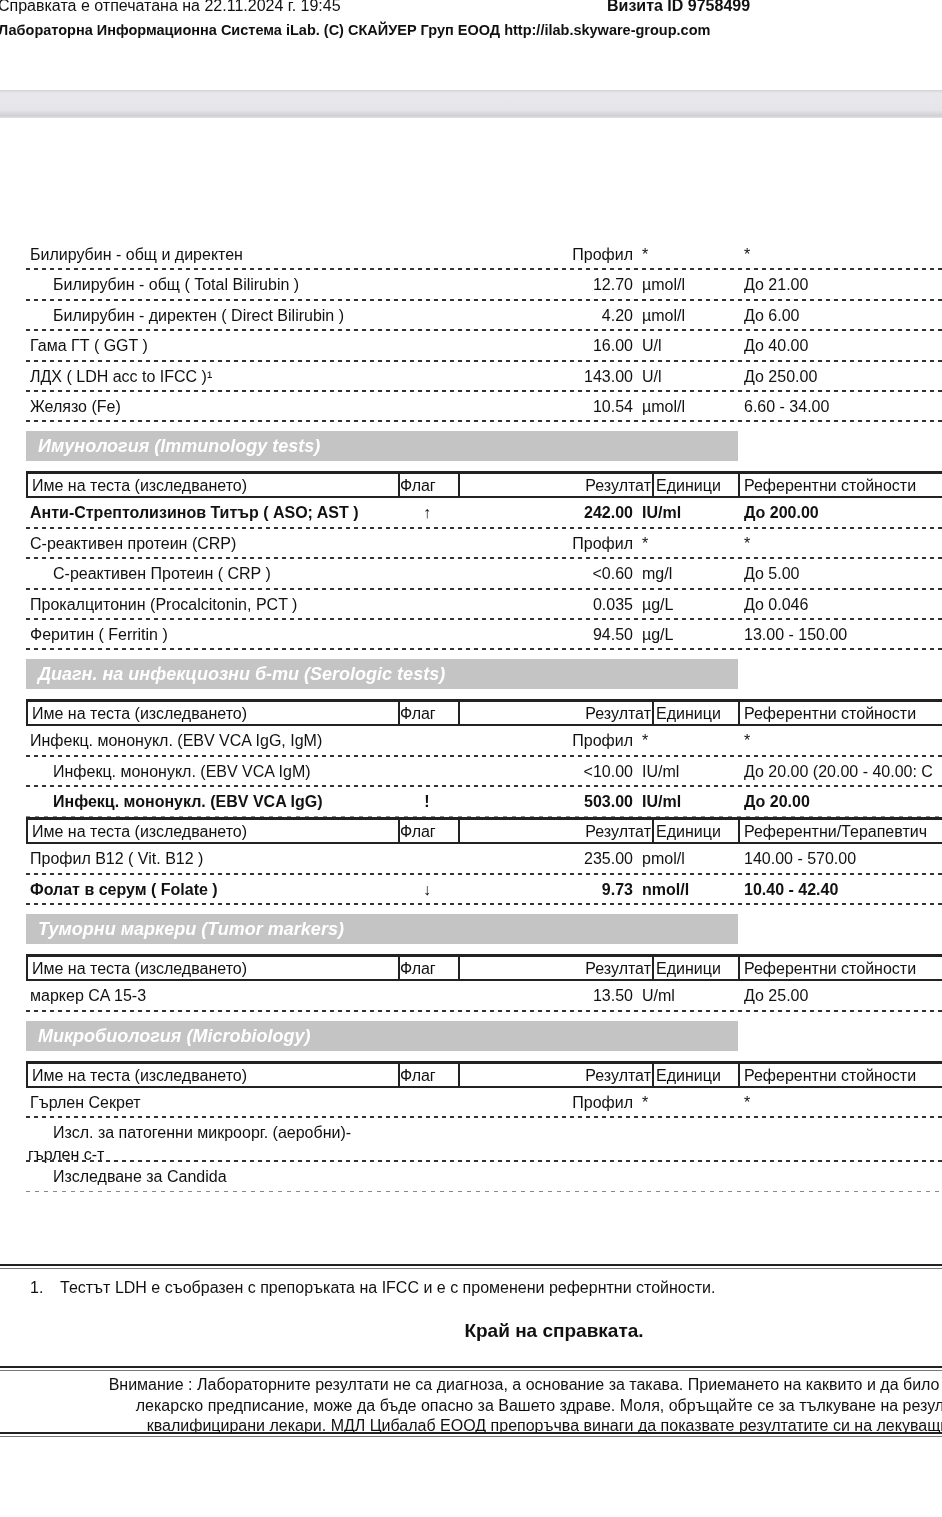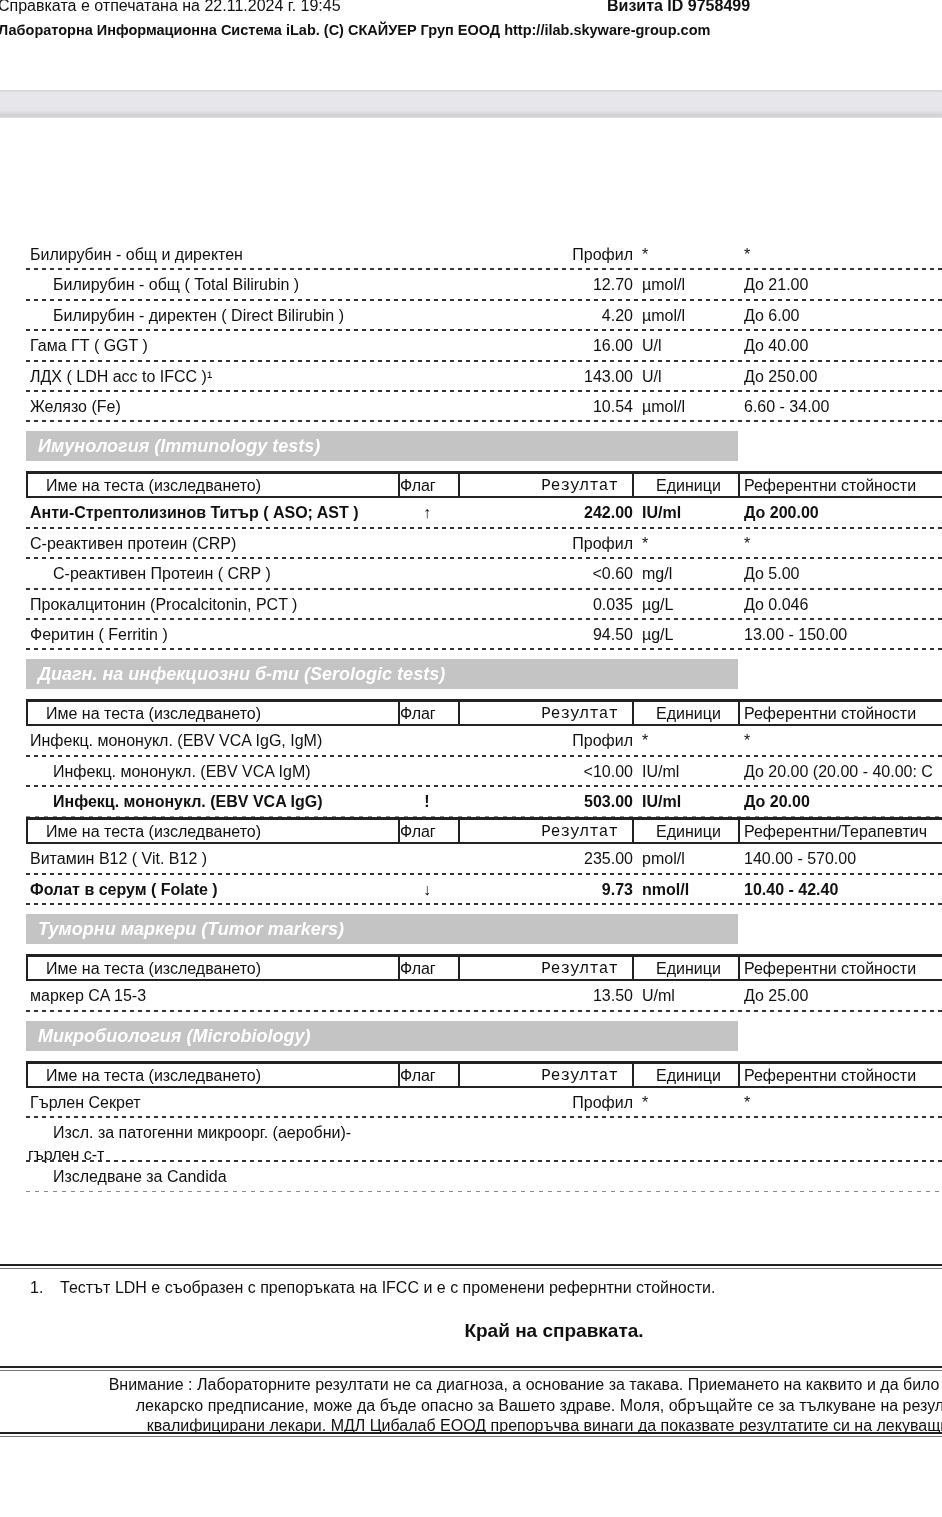--- a/index.html
+++ b/index.html
@@ -42,23 +42,23 @@
     position: relative; height: 30px; width: 712px; background: #c4c4c4;
     color: #fff; font-style: italic; font-weight: bold; font-size: 18px;
     line-height: 30px; padding-left: 12px; box-sizing: border-box; margin-top: 9px; margin-bottom: 10px;
   }
 
   .thead {
     position: relative; height: 22px; border-top: 3px solid #222; border-bottom: 2px solid #222;
     font-size: 16px; white-space: nowrap; width: 930px;
   }
   .thead > div { position: absolute; top: 0; height: 22px; line-height: 24px; box-sizing: border-box; }
-  .thead .h-name { left: 0; width: 372px; border-left: 2px solid #222; padding-left: 18px; }
+  .thead .h-name { left: 0; width: 372px; border-left: 2px solid #222; padding-left: 4px; }
   .thead .h-flag { left: 372px; width: 76px; border-left: 2px solid #222; text-align: left; }
-  .thead .h-res { left: 432px; width: 176px; border-left: 2px solid #222; border-right: 2px solid #222; text-align: right; padding-right: 14px; font-family: Liberation Mono, monospace; }
+  .thead .h-res { left: 432px; width: 196px; border-left: 2px solid #222; border-right: 2px solid #222; text-align: right; padding-right: 1px; }
   .thead .h-unit { left: 608px; width: 104px; padding-left: 22px; }
   .thead .h-ref { left: 712px; width: 220px; border-left: 2px solid #222; padding-left: 4px; }
 
   .double-rule { position: absolute; left: 0; width: 942px; height: 5px; border-top: 2px solid #222; border-bottom: 1px solid #777; box-sizing: border-box; }
   .footnote { position: absolute; top: 1279px; left: 30px; font-size: 16px; white-space: nowrap; }
   .footnote .num { display: inline-block; width: 30px; }
   .end-title { position: absolute; top: 1320px; left: 0; width: 1108px; text-align: center; font-size: 19px; font-weight: bold; }
   .disclaimer { position: absolute; top: 1375px; left: -2px; width: 1100px; text-align: center; font-size: 16px; line-height: 20.5px; }
   .disclaimer div { white-space: nowrap; }
 </style>
@@ -178,21 +178,21 @@
   </div>
 
   <div class="thead">
     <div class="h-name">Име на теста (изследването)</div>
     <div class="h-flag">Флаг</div>
     <div class="h-res">Резултат</div>
     <div class="h-unit">Единици</div>
     <div class="h-ref">Референтни/Терапевтич</div>
   </div>
   <div class="row dots">
-    <span class="c-name">Витамин B12 ( Vit. B12 )</span>
+    <span class="c-name">Профил B12 ( Vit. B12 )</span>
     <span class="c-res">235.00</span>
     <span class="c-unit">pmol/l</span>
     <span class="c-ref">140.00 - 570.00</span>
   </div>
   <div class="row dots bold">
     <span class="c-name">Фолат в серум ( Folate )</span>
     <span class="c-flag">↓</span>
     <span class="c-res">9.73</span>
     <span class="c-unit">nmol/l</span>
     <span class="c-ref">10.40 - 42.40</span>

